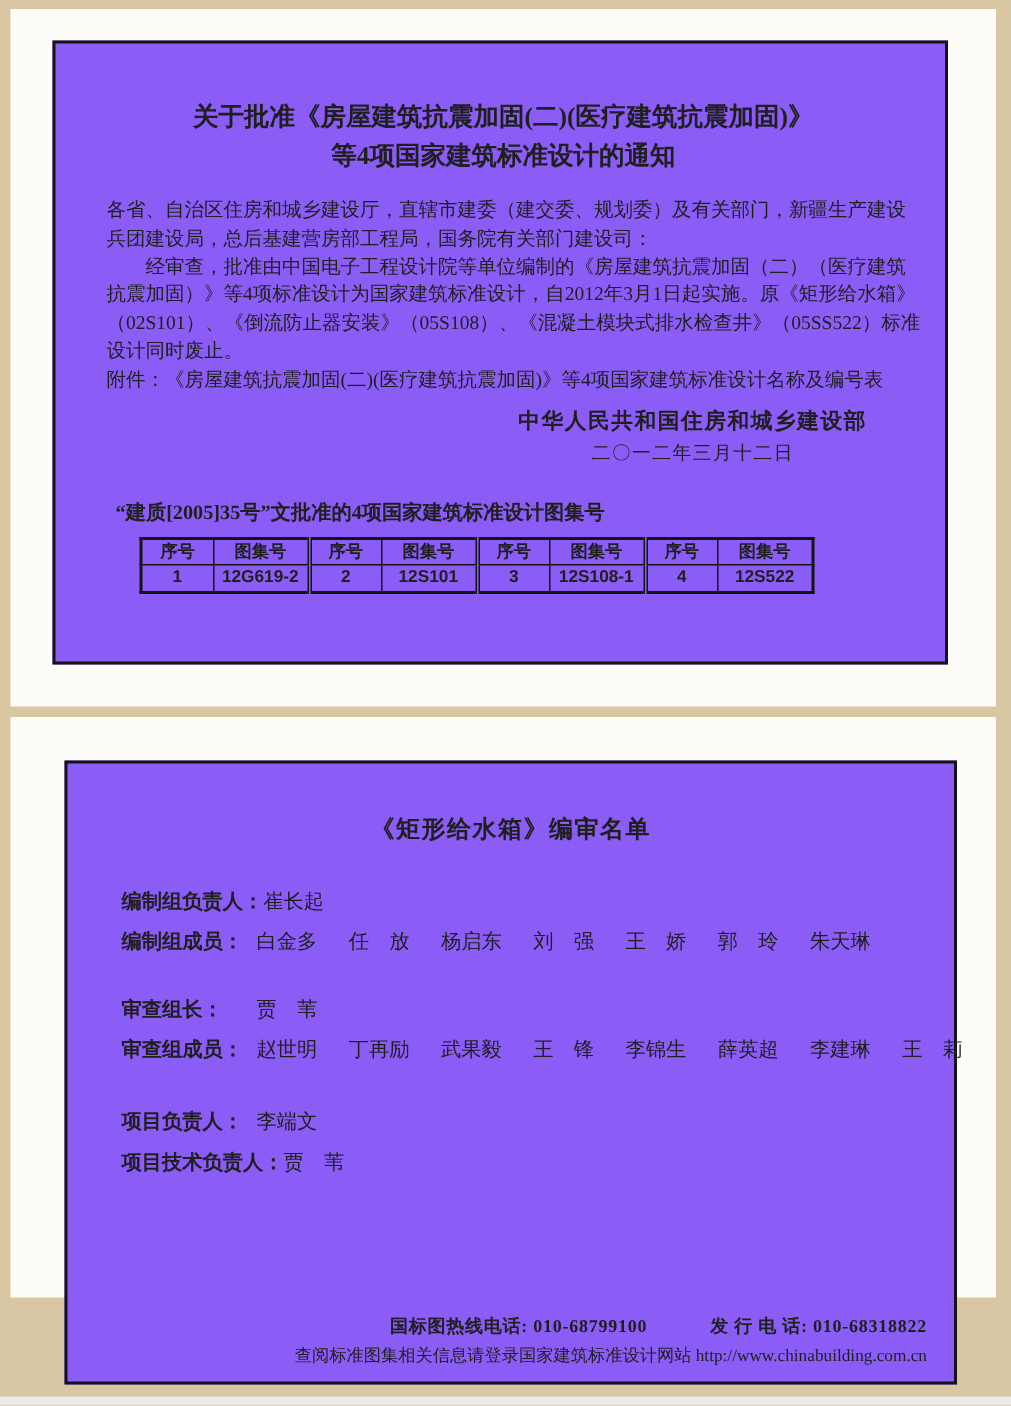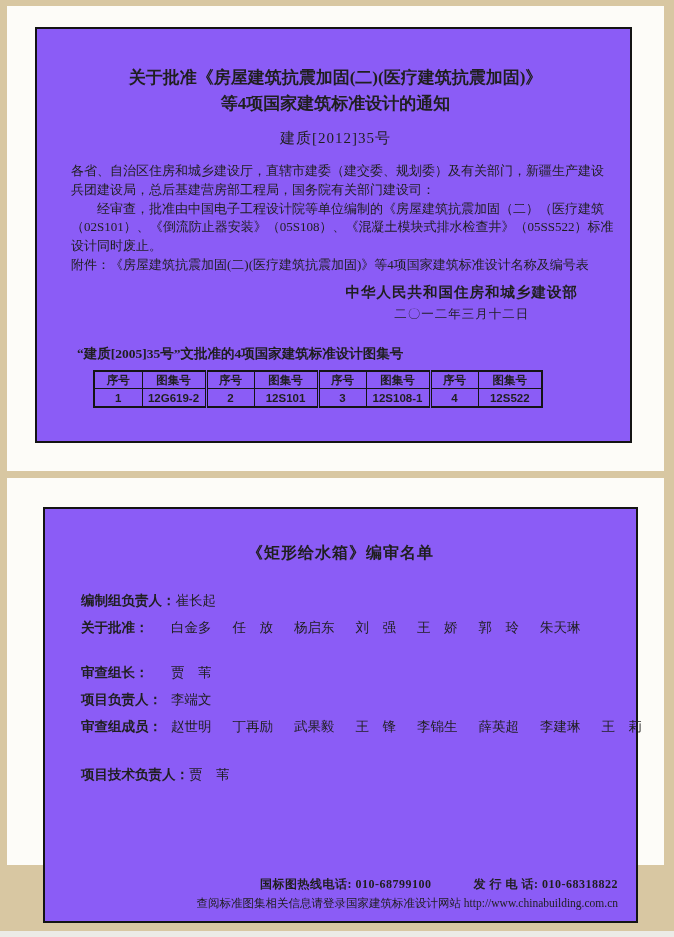--- a/index.html
+++ b/index.html
@@ -138,26 +138,26 @@
 
 <div class="page page-1">
   <div class="frame frame-1">
     <div class="notice-content">
 
       <div class="notice-title">
         <div>关于批准《房屋建筑抗震加固(二)(医疗建筑抗震加固)》</div>
         <div>等4项国家建筑标准设计的通知</div>
       </div>
 
-      <div class="doc-number">建质[2012]35号</div>
 
       <div class="notice-body">
         <div class="line">各省、自治区住房和城乡建设厅，直辖市建委（建交委、规划委）及有关部门，新疆生产建设</div>
         <div class="line">兵团建设局，总后基建营房部工程局，国务院有关部门建设司：</div>
         <div class="line">　　经审查，批准由中国电子工程设计院等单位编制的《房屋建筑抗震加固（二）（医疗建筑</div>
+        <div class="line">抗震加固）》等4项标准设计为国家建筑标准设计，自2012年3月1日起实施。原《矩形给水箱》</div>
         <div class="line">（02S101）、《倒流防止器安装》（05S108）、《混凝土模块式排水检查井》（05SS522）标准</div>
         <div class="line">设计同时废止。</div>
         <div class="line">附件：《房屋建筑抗震加固(二)(医疗建筑抗震加固)》等4项国家建筑标准设计名称及编号表</div>
       </div>
 
       <div class="signature-block">
         <div class="signature-inner">
           <div class="issuer">中华人民共和国住房和城乡建设部</div>
           <div class="issue-date">二〇一二年三月十二日</div>
         </div>
@@ -202,60 +202,60 @@
     <div class="roster-rows">
 
       <div class="roster-row gap-10">
         <span class="roster-label">编制组负责人：</span>
         <span class="roster-names">
           <span class="name">崔长起</span>
         </span>
       </div>
 
       <div class="roster-row gap-28">
-        <span class="roster-label">关于批准：</span>
+        <span class="roster-label">编制组成员：</span>
         <span class="roster-names">
           <span class="name">白金多</span>
           <span class="name">任　放</span>
           <span class="name">杨启东</span>
           <span class="name">刘　强</span>
           <span class="name">王　娇</span>
           <span class="name">郭　玲</span>
           <span class="name">朱天琳</span>
         </span>
       </div>
 
       <div class="roster-row gap-10">
         <span class="roster-label">审查组长：</span>
         <span class="roster-names">
           <span class="name">贾　苇</span>
-        </span>
-      </div>
-
-      <div class="roster-row gap-10">
-        <span class="roster-label">项目负责人：</span>
-        <span class="roster-names">
-          <span class="name">李端文</span>
         </span>
       </div>
 
       <div class="roster-row gap-30">
         <span class="roster-label">审查组成员：</span>
         <span class="roster-names">
           <span class="name">赵世明</span>
           <span class="name">丁再励</span>
           <span class="name">武果毅</span>
           <span class="name">王　锋</span>
           <span class="name">李锦生</span>
           <span class="name">薛英超</span>
           <span class="name">李建琳</span>
           <span class="name">王　莉</span>
         </span>
       </div>
 
+      <div class="roster-row gap-10">
+        <span class="roster-label">项目负责人：</span>
+        <span class="roster-names">
+          <span class="name">李端文</span>
+        </span>
+      </div>
+
       <div class="roster-row">
         <span class="roster-label">项目技术负责人：</span>
         <span class="roster-names">
           <span class="name">贾　苇</span>
         </span>
       </div>
 
     </div>
 
     <div class="roster-footer">

